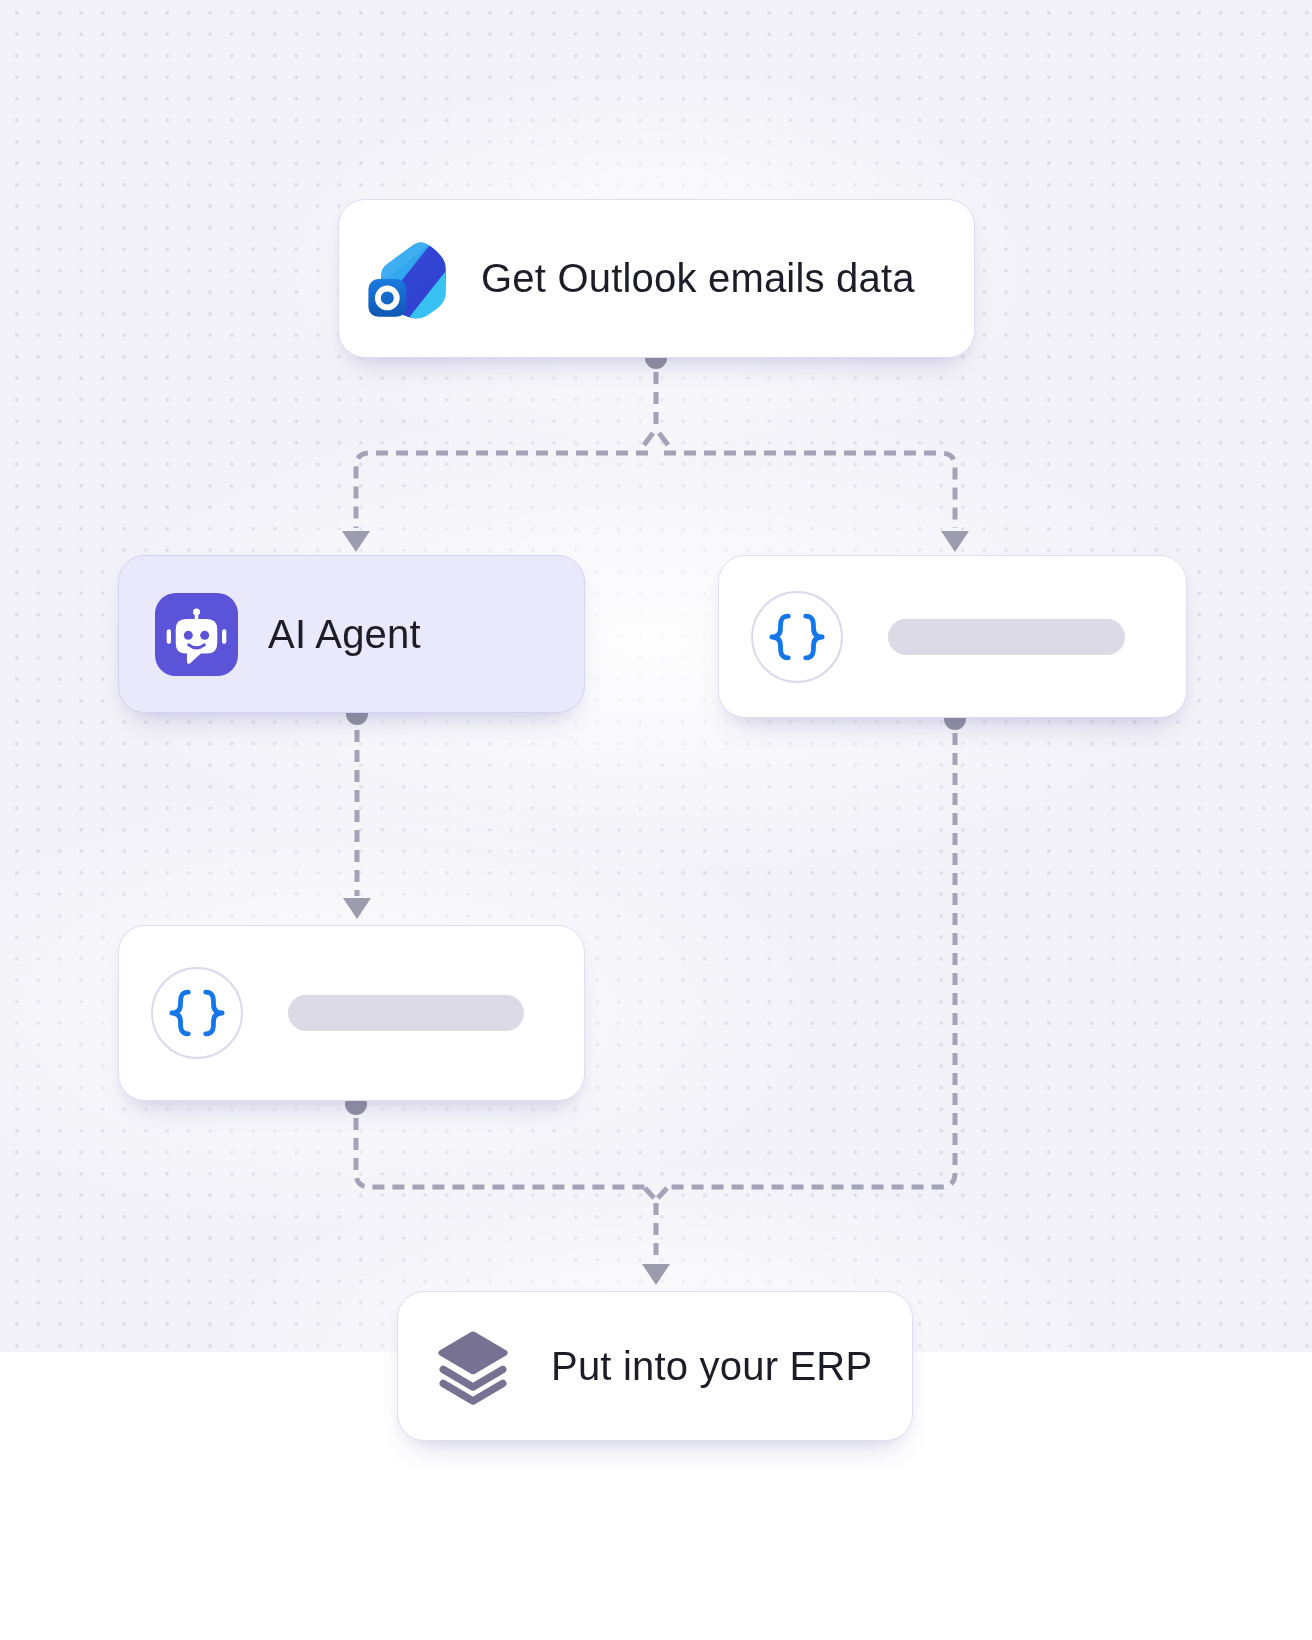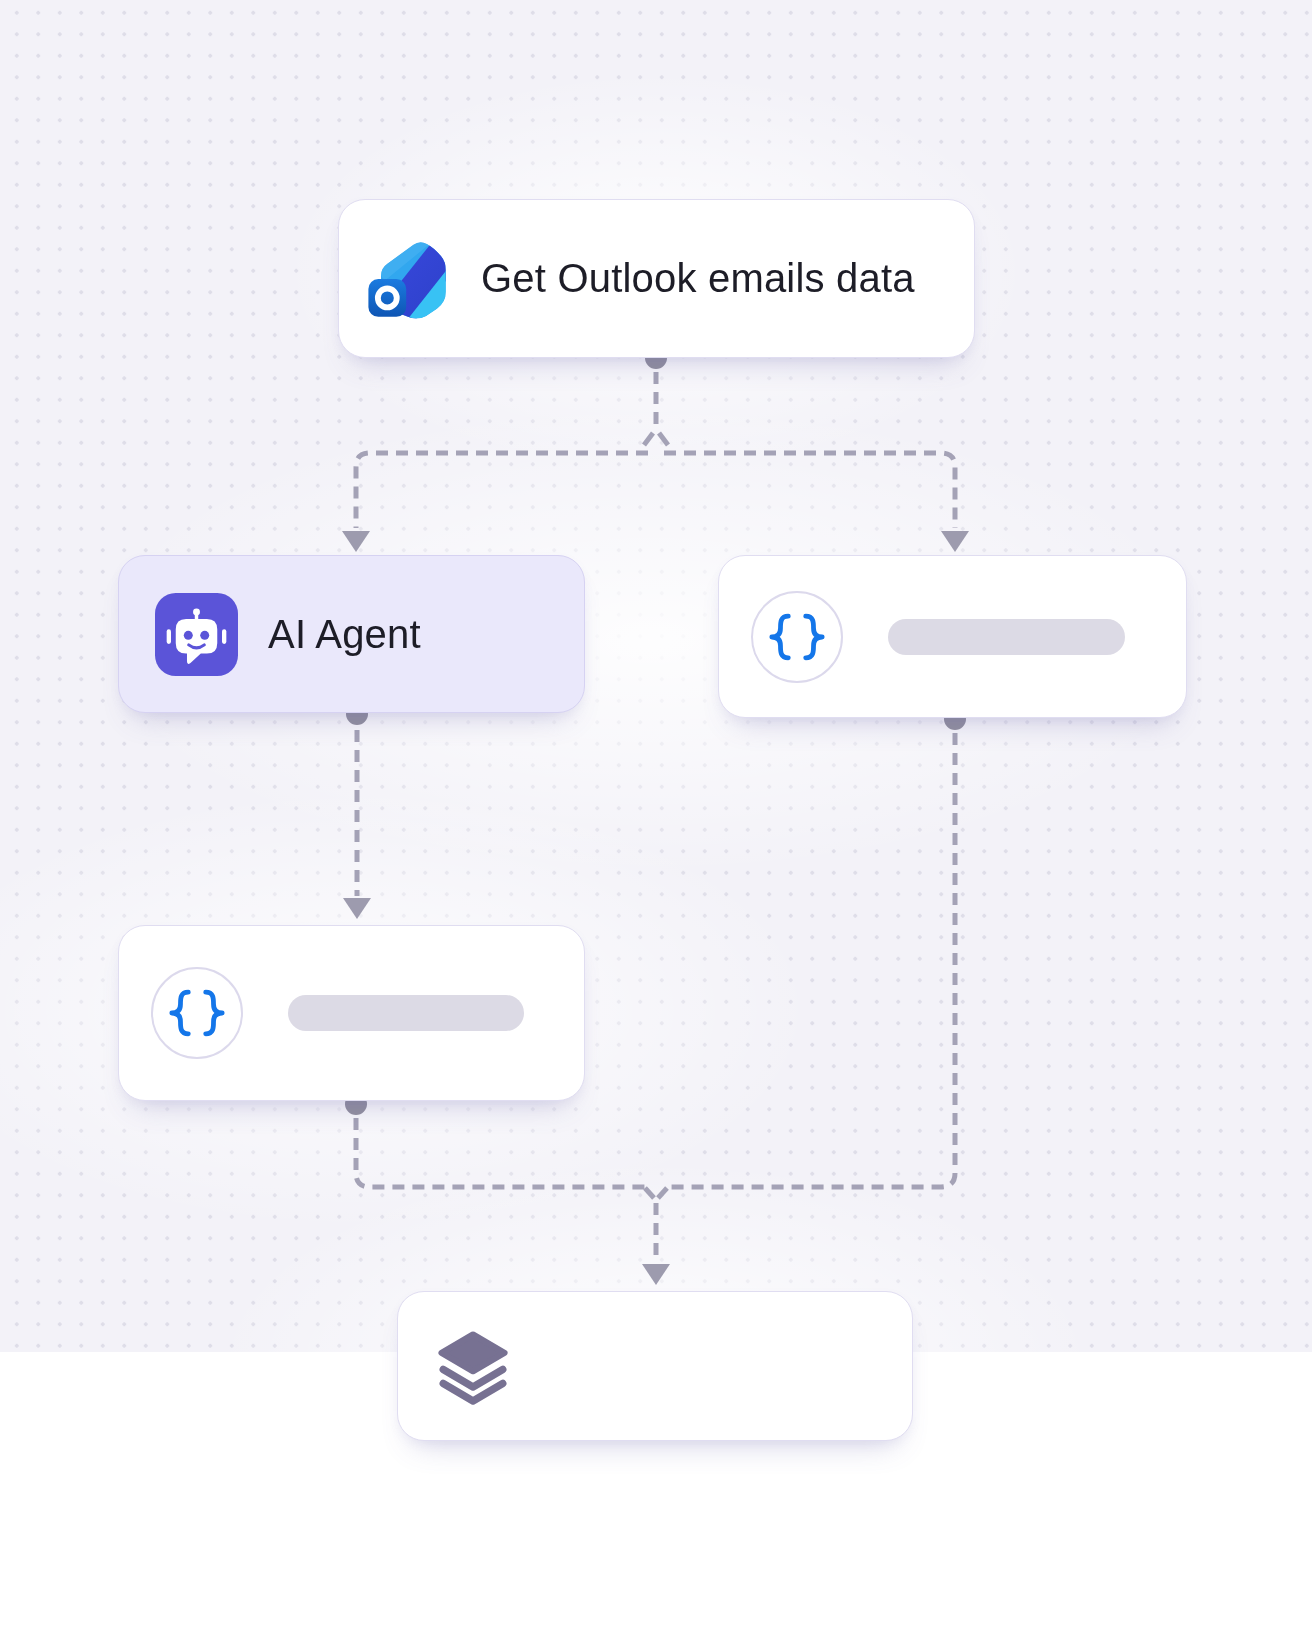--- a/index.html
+++ b/index.html
@@ -176,15 +176,16 @@
           <use href="#icon-braces"></use>
         </svg>
     </span>
     <span class="skeleton-pill pill--left"></span>
   </div>
 
   <div class="node node--erp">
     <svg class="node__icon" width="84" height="84">
       <use href="#icon-layers"></use>
     </svg>
+    <span class="node__label">Put into your ERP</span>
   </div>
 
 </div>
 
 </body></html>

